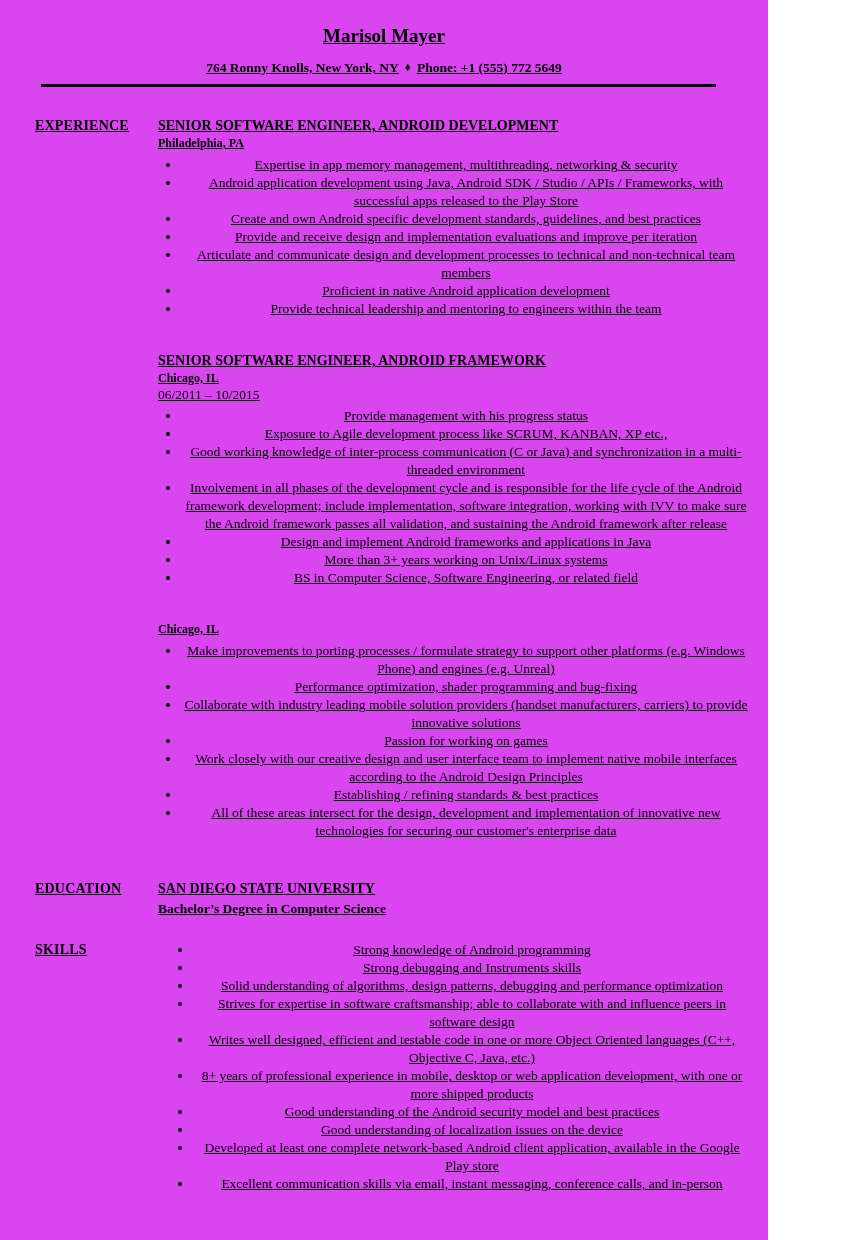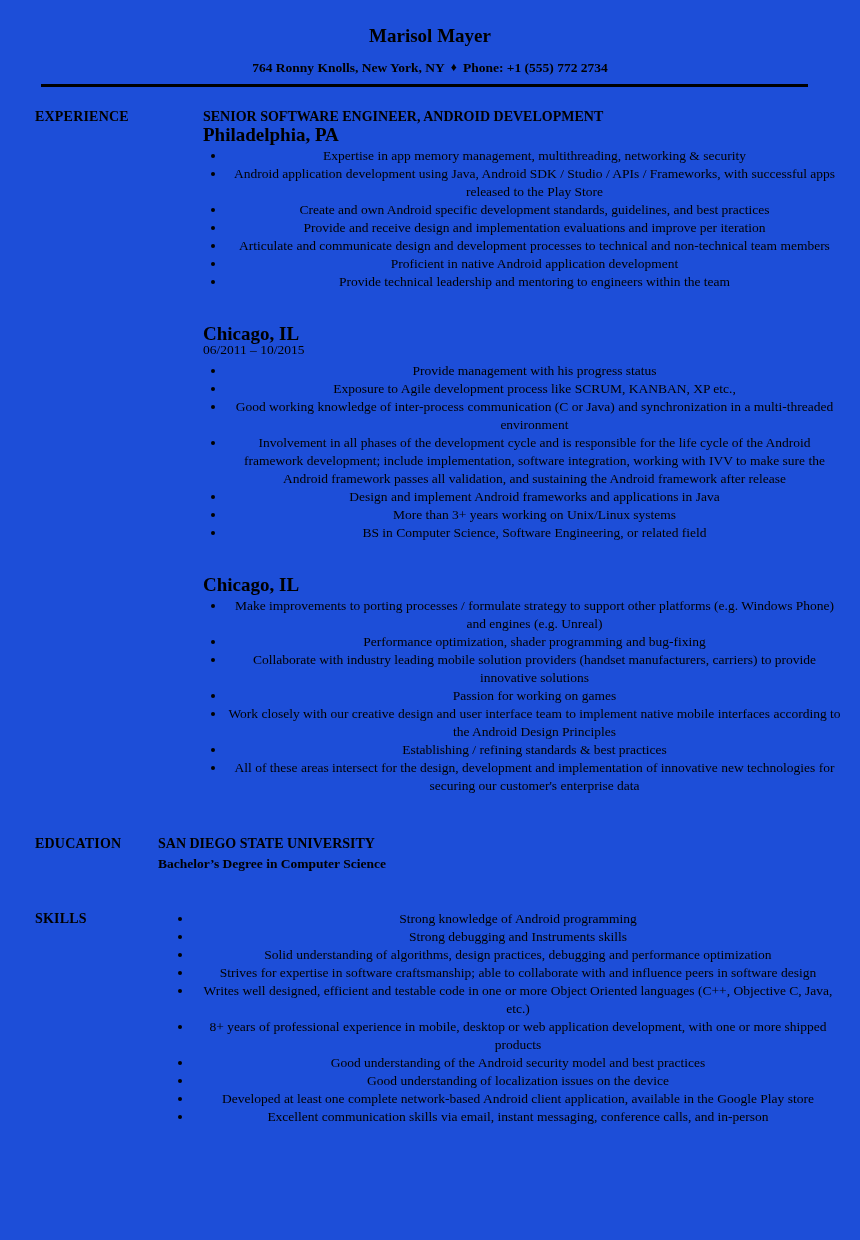--- a/index.html
+++ b/index.html
@@ -6,23 +6,24 @@
   html, body { margin: 0; padding: 0; }
   body {
     width: 860px;
     height: 1240px;
     background: #ffffff;
     color: #000000;
     font-family: "Liberation Serif", serif;
     overflow: hidden;
   }
   .page {
-    width: 860px;
+    width: 768px;
     height: 1240px;
-    background: #1d4ed8;
+    background: #d946ef;
+    text-decoration: underline;
   }
 
   
   .header { text-align: center; padding-top: 25px; }
   .name {
     font-size: 19px;
     font-weight: 700;
     line-height: 21px;
   }
   .contact-line {
@@ -53,34 +54,34 @@
     line-height: 18px;
     letter-spacing: 0.2px;
     white-space: nowrap;
   }
   .section-content {
     flex: 1;
     padding-right: 19px;
     font-size: 13.5px;
   }
 
-  .section-experience { margin-top: 21px; gap: 45px; }
+  .section-experience { margin-top: 30px; }
   .section-education  { margin-top: 40px; justify-content: space-between; }
-  .section-skills     { margin-top: 37px; gap: 12px; }
+  .section-skills     { margin-top: 23px; gap: 12px; }
 
   
   .job { margin-bottom: 34px; }
   .job:last-child { margin-bottom: 0; }
   .job-title {
     font-size: 14px;
     font-weight: 700;
     line-height: 18px;
   }
   .job-location {
-    font-size: 19px;
+    font-size: 12px;
     font-weight: 700;
     line-height: 17px;
   }
   .job-dates {
     font-size: 13.5px;
     line-height: 16px;
   }
 
   
   ul.bullets {
@@ -109,21 +110,21 @@
   }
 </style>
 </head>
 <body>
 
 <div class="page">
 
   <div class="header">
     <div class="name">Marisol Mayer</div>
     <div class="contact-line">
-      <span>764 Ronny Knolls, New York, NY</span><span class="diamond">♦</span><span>Phone: +1 (555) 772 2734</span>
+      <span>764 Ronny Knolls, New York, NY</span><span class="diamond">♦</span><span>Phone: +1 (555) 772 5649</span>
     </div>
     <div class="rule"></div>
   </div>
 
   <div class="section section-experience">
     <div class="section-label">EXPERIENCE</div>
     <div class="section-content" id="experience-content">
   <div class="job">
     <div class="job-title">SENIOR SOFTWARE ENGINEER, ANDROID DEVELOPMENT</div>
     <div class="job-location">Philadelphia, PA</div>
@@ -132,20 +133,21 @@
             <li class="bullet">Android application development using Java, Android SDK / Studio / APIs / Frameworks, with successful apps released to the Play Store</li>
             <li class="bullet">Create and own Android specific development standards, guidelines, and best practices</li>
             <li class="bullet">Provide and receive design and implementation evaluations and improve per iteration</li>
             <li class="bullet">Articulate and communicate design and development processes to technical and non-technical team members</li>
             <li class="bullet">Proficient in native Android application development</li>
             <li class="bullet">Provide technical leadership and mentoring to engineers within the team</li>
           </ul>
   </div>
 
   <div class="job">
+    <div class="job-title">SENIOR SOFTWARE ENGINEER, ANDROID FRAMEWORK</div>
     <div class="job-location">Chicago, IL</div>
     <div class="job-dates">06/2011 – 10/2015</div>
     <ul class="bullets">
             <li class="bullet">Provide management with his progress status</li>
             <li class="bullet">Exposure to Agile development process like SCRUM, KANBAN, XP etc.,</li>
             <li class="bullet">Good working knowledge of inter-process communication (C or Java) and synchronization in a multi-threaded environment</li>
             <li class="bullet">Involvement in all phases of the development cycle and is responsible for the life cycle of the Android framework development; include implementation, software integration, working with IVV to make sure the Android framework passes all validation, and sustaining the Android framework after release</li>
             <li class="bullet">Design and implement Android frameworks and applications in Java</li>
             <li class="bullet">More than 3+ years working on Unix/Linux systems</li>
             <li class="bullet">BS in Computer Science, Software Engineering, or related field</li>
@@ -174,21 +176,21 @@
       <div class="degree">Bachelor’s Degree in Computer Science</div>
     </div>
   </div>
 
   <div class="section section-skills">
     <div class="section-label">SKILLS</div>
     <div class="section-content">
       <ul class="bullets flush" id="skills-list">
           <li class="bullet">Strong knowledge of Android programming</li>
           <li class="bullet">Strong debugging and Instruments skills</li>
-          <li class="bullet">Solid understanding of algorithms, design practices, debugging and performance optimization</li>
+          <li class="bullet">Solid understanding of algorithms, design patterns, debugging and performance optimization</li>
           <li class="bullet">Strives for expertise in software craftsmanship; able to collaborate with and influence peers in software design</li>
           <li class="bullet">Writes well designed, efficient and testable code in one or more Object Oriented languages (C++, Objective C, Java, etc.)</li>
           <li class="bullet">8+ years of professional experience in mobile, desktop or web application development, with one or more shipped products</li>
           <li class="bullet">Good understanding of the Android security model and best practices</li>
           <li class="bullet">Good understanding of localization issues on the device</li>
           <li class="bullet">Developed at least one complete network-based Android client application, available in the Google Play store</li>
           <li class="bullet">Excellent communication skills via email, instant messaging, conference calls, and in-person</li>
         </ul>
     </div>
   </div>

